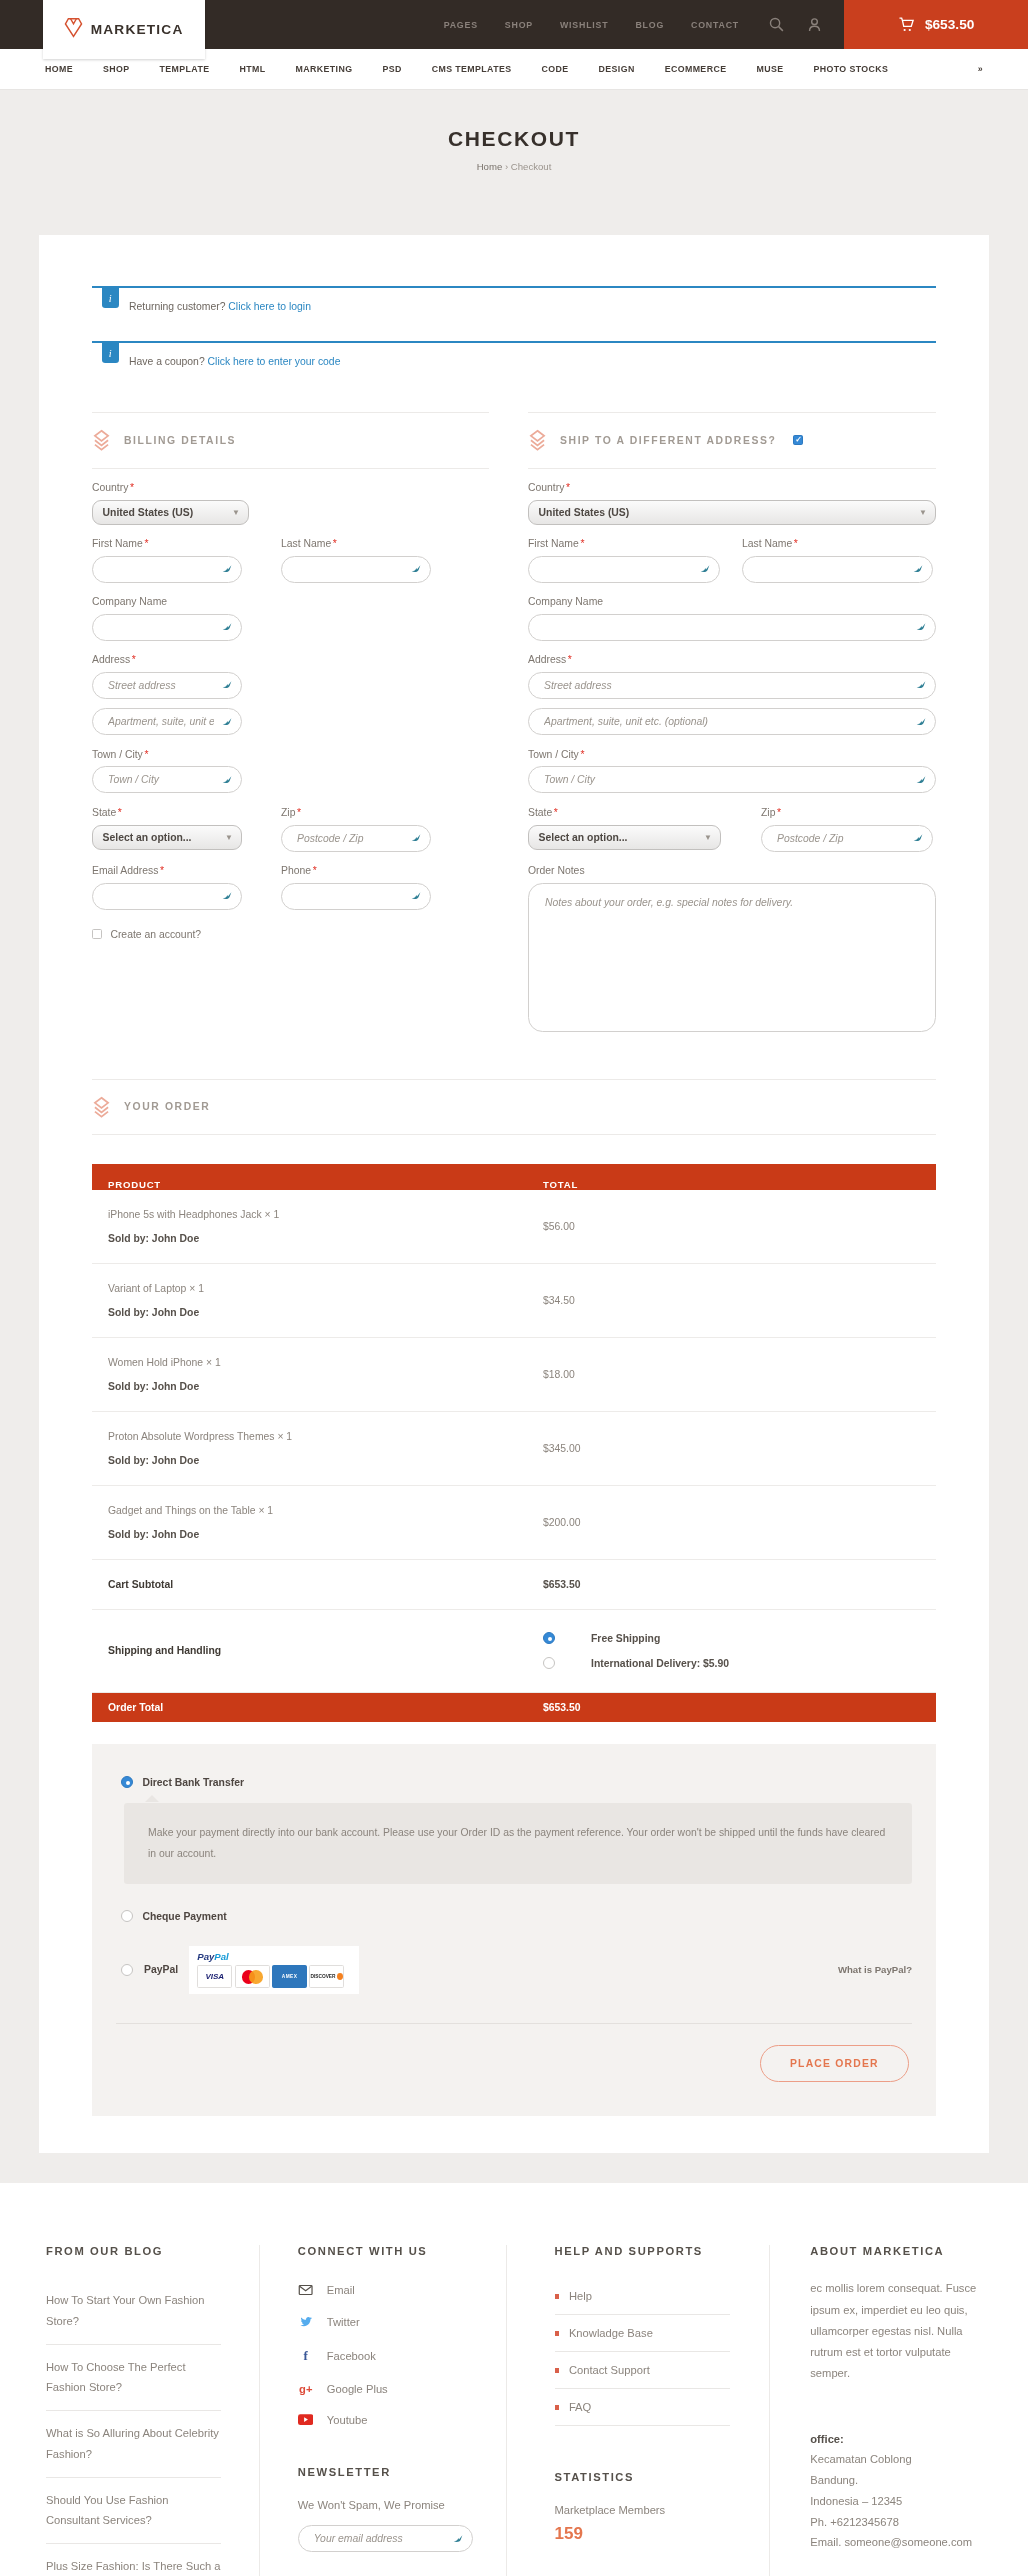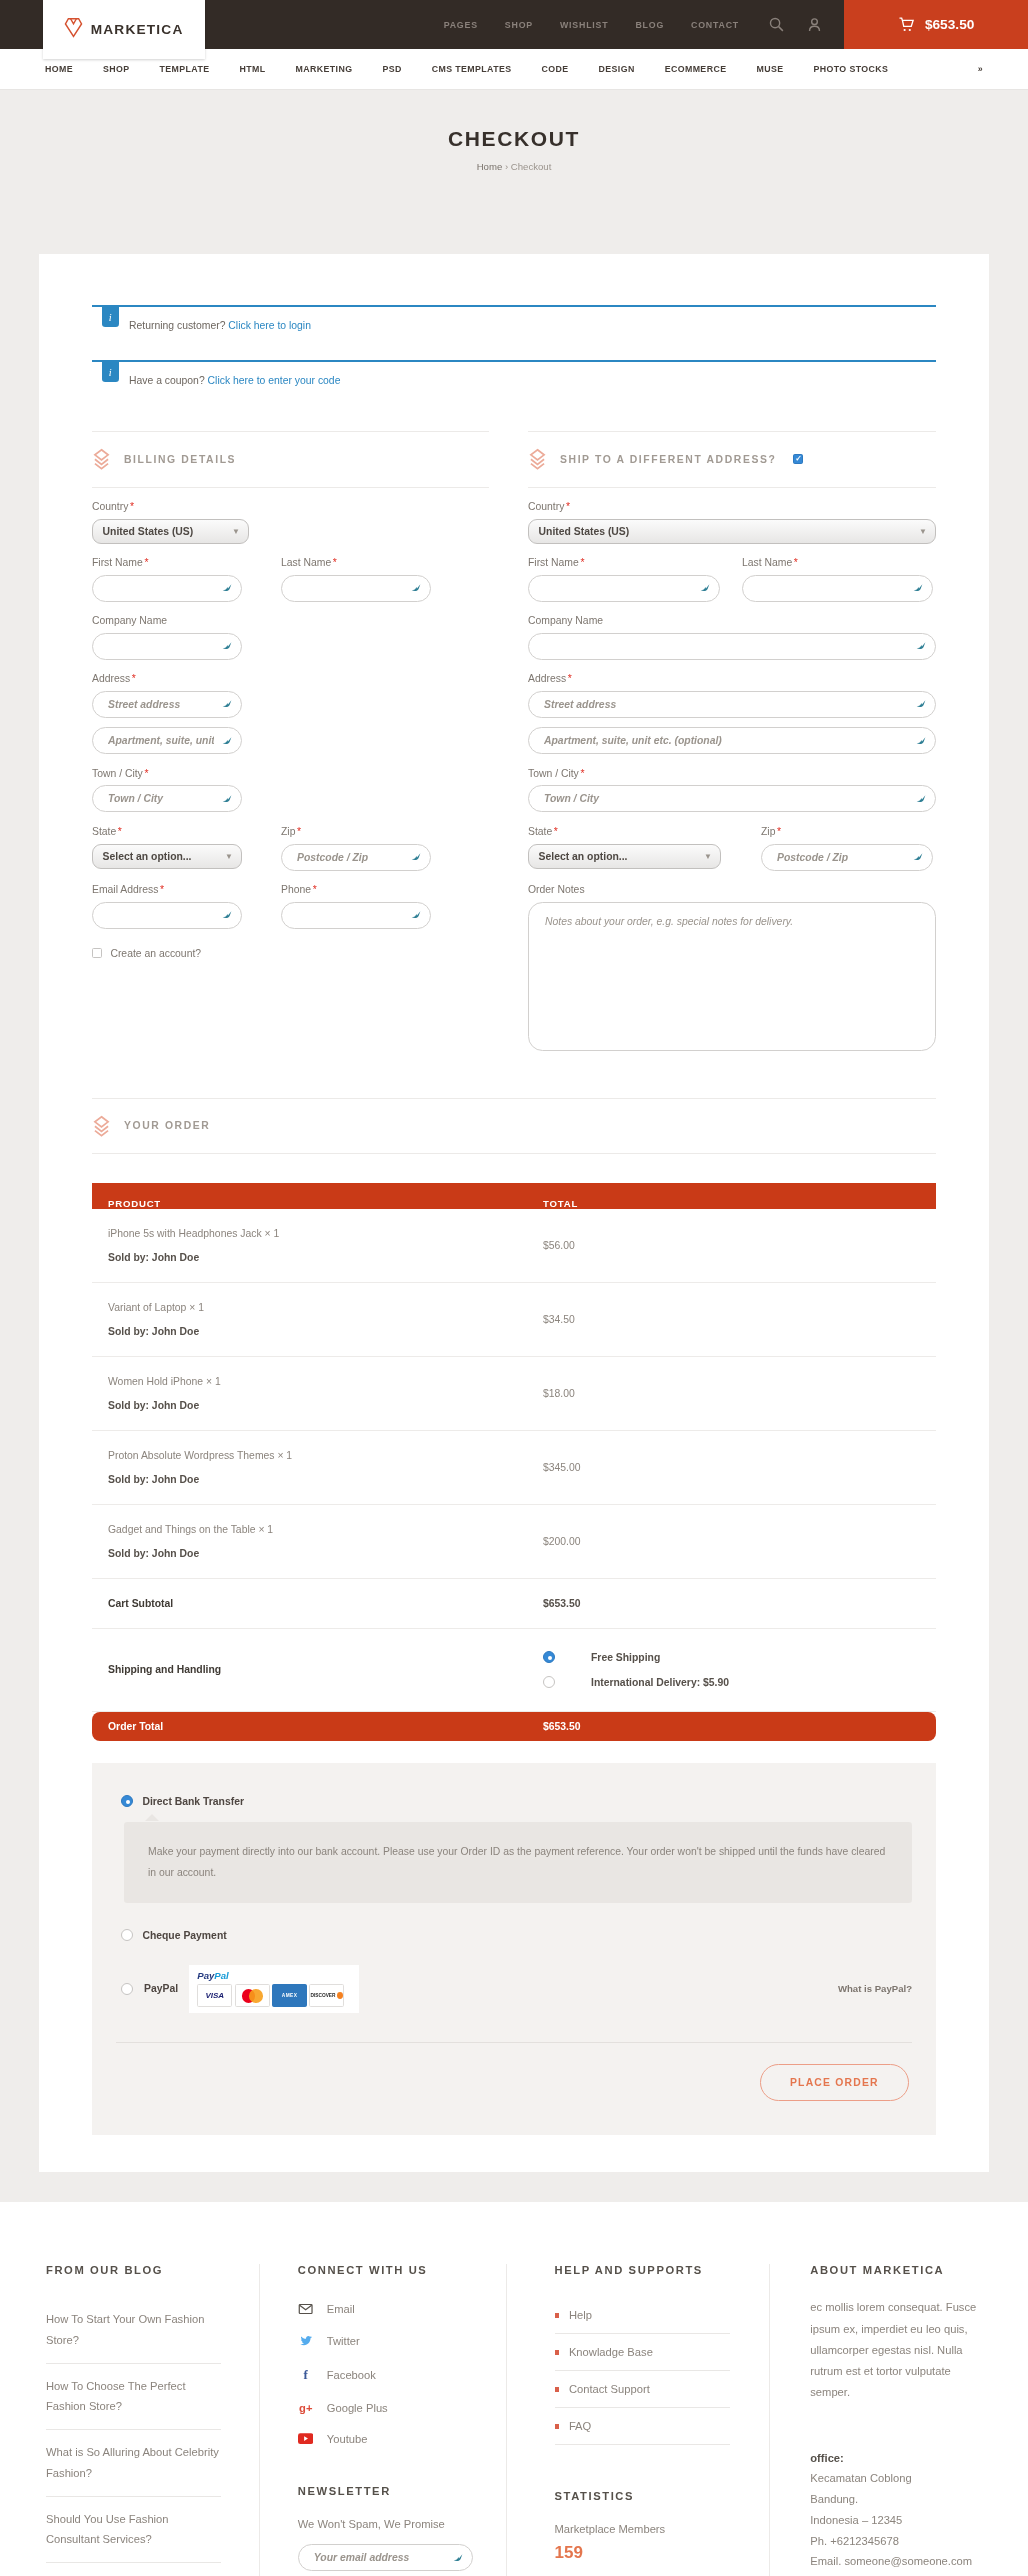--- a/index.html
+++ b/index.html
@@ -22,21 +22,21 @@
   .top-icons svg { display:block; cursor:pointer; }
   .cart-btn { width:184px; height:49px; background:#c93f1e; color:#fff; display:flex; align-items:center; justify-content:center; gap:9.6px; cursor:pointer; }
   .cart-total { font-size:13.7px; font-weight:bold; }
 
   
   .mainmenu { height:41px; background:#fff; display:flex; align-items:center; padding:0 45px; gap:30px; border-bottom:0.8px solid #e7e5e3; }
   .mainmenu span { color:#453d37; font-size:8.8px; font-weight:bold; letter-spacing:0.4px; cursor:pointer; }
   .menu-overflow { margin-left:auto; color:#6d6660; font-size:10.4px; cursor:pointer; }
 
   
-  .hero { height:164px; text-align:center; padding-top:37px; }
+  .hero { height:145px; text-align:center; padding-top:37px; }
   .hero-title { font-size:21px; font-weight:bold; color:#37302b; letter-spacing:1.6px; margin:0 0 9.6px; }
   .breadcrumb { font-size:9.6px; color:#9b948d; }
   .breadcrumb .bc-home { color:#7a736c; cursor:pointer; }
 
   
   .card { width:950px; margin:0 auto 30.5px; background:#fff; padding:51px 53px 0; }
 
   .notice { border-top:2.4px solid #2b87c2; position:relative; padding:13px 0 13px 37px; margin-bottom:16px; color:#6d665f; }
   .info-badge { position:absolute; left:9.6px; top:0; width:17px; height:20px; background:#2b87c2; border-radius:0 0 3.2px 3.2px;
     color:#fff; font-style:italic; font-family:"Liberation Serif", serif; font-size:10.4px; display:flex; align-items:center; justify-content:center; }
@@ -46,21 +46,21 @@
   .form-columns { display:flex; justify-content:space-between; margin-top:32px; }
   .fcol { width:397px; }
   .fcol.right { width:408px; }
   .sec-head { border-top:0.8px solid #eceae8; border-bottom:0.8px solid #eceae8; padding:16px 0; display:flex; align-items:center; gap:13px; }
   .sec-title { font-size:10.4px; font-weight:bold; letter-spacing:1.6px; color:#a19a93; }
   .flabel { display:block; font-size:10.4px; color:#7d766f; margin:13.7px 0 6.4px; }
   .req { color:#e02b20; margin-left:1.6px; }
   .frow { display:flex; }
   .frow.gap49 { gap:39px; } .frow.gap27 { gap:22px; } .frow.gap50 { gap:40px; }
   .pill { height:27px; border:0.8px solid #d2d0ce; border-radius:13.7px; background:#fff; display:flex; align-items:center; padding:0 8px 0 13px; }
-  .pill input { border:none; outline:none; flex:1; min-width:0; font-family:"Liberation Sans", sans-serif; font-size:10.4px; font-style:italic; color:#6d665f; background:transparent;font-weight:bold; }
+  .pill input { border:none; outline:none; flex:1; min-width:0; font-family:"Liberation Sans", sans-serif; font-size:10.4px; font-style:italic; color:#6d665f; background:transparent; }
   .pill input::placeholder { color:#9a948d; font-style:italic; }
   .dash { flex:none; margin-left:4.8px; cursor:pointer; }
   .selectbox { height:25px; background:linear-gradient(#fbfbfb,#e7e6e5); border:0.8px solid #c2c0be; border-radius:9px;
     display:flex; align-items:center; justify-content:space-between; padding:0 8px 0 9.6px; cursor:pointer; }
   .selectbox .sel-val { font-size:10.4px; font-weight:bold; color:#4e4843; }
   .sel-arrow { color:#9a948d; font-size:8px; }
   .w187 { width:150px; } .w196 { width:157px; } .w239 { width:192px; } .w238 { width:191px; } .w240 { width:193px; } .w214 { width:172px; } .wfull { width:100%; }
   .check-row { display:flex; align-items:center; gap:8px; margin-top:19px; color:#7d766f; cursor:pointer; }
   .cbox { width:10.4px; height:10.4px; border:0.8px solid #c6c4c2; border-radius:1.6px; background:#fff; }
   .cbox.on { background:#3589d6; border-color:#2d79c0; position:relative; }
@@ -68,21 +68,21 @@
   .notes-area { width:100%; height:149px; border:0.8px solid #d2d0ce; border-radius:14.5px; padding:13px 16px; resize:none; outline:none;
     font-family:"Liberation Sans", sans-serif; font-size:10.4px; font-style:italic; color:#6d665f; }
   .notes-area::placeholder { color:#9a948d; }
   .ship-head-check { margin-left:3.2px; }
 
   
   .your-order-head { margin-top:45px; }
   .order-table { margin-top:29px; }
   .ot-bar { background:#c93a17; display:flex; align-items:center; color:#fff; font-weight:bold; }
   .ot-bar.head { height:26px; font-size:9.6px; letter-spacing:0.8px;align-items:flex-end; }
-  .ot-bar.total { height:29px; font-size:10.4px;border-radius:8px; }
+  .ot-bar.total { height:29px; font-size:10.4px; }
   .cell-product { width:451px; padding-left:16px; }
   .cell-total { flex:1; }
   .ot-row { display:flex; align-items:center; border-bottom:0.8px solid #edebe9; padding:19px 0; }
   .prod-name { color:#8b847d; }
   .prod-seller { color:#56504a; font-weight:bold; margin-top:13px; }
   .price { color:#8b847d; }
   .sum-label { color:#3f3a34; font-weight:bold; }
   .sum-value { color:#56504a; font-weight:bold; }
   .ship-opts { display:flex; flex-direction:column; gap:13px; padding:3.2px 0; }
   .radio-line { display:flex; align-items:center; gap:8px; cursor:pointer; }

